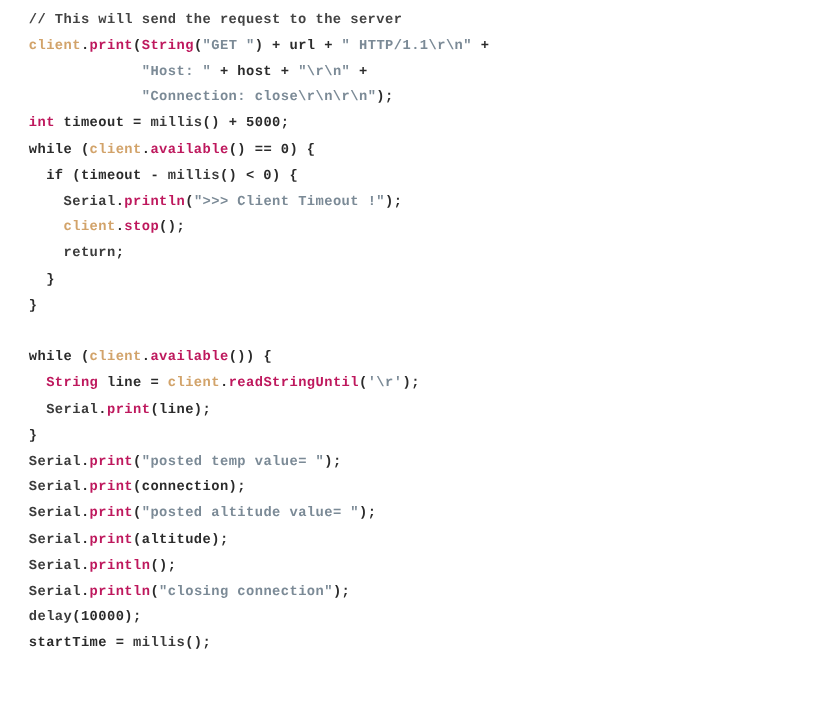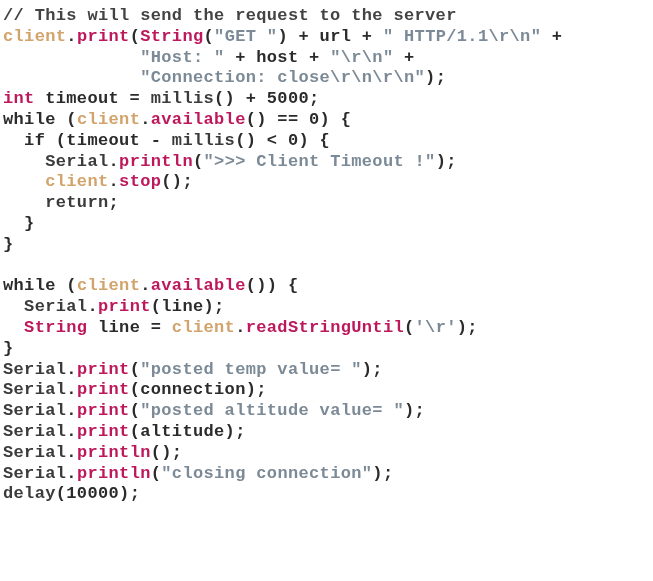--- a/index.html
+++ b/index.html
@@ -16,26 +16,27 @@
   #code-viewer {
     width: 653px;
     height: 581px;
     background: #ffffff;
     padding: 6px 0 0 0;
     box-sizing: border-box;
   }
   .code-line {
     height: 20.8px;
     line-height: 20.8px;
-    font-size: 17px;
+    font-size: 11px;
     letter-spacing: 0.35px;
     white-space: pre;
-    padding-left: 3px;
+    padding-left: 11px;
     font-weight: 700;
     color: #3b3b3b;
+    margin-left: 12px;
   }
   .code-line.blank { color: transparent; }
 
   
   .tok-plain   { color: #2b2b2b; }
   .tok-comment { color: #434343; }
   .tok-type    { color: #be185d; }
   .tok-object  { color: #d2a36a; }
   .tok-method  { color: #be185d; }
   .tok-string  { color: #7b8a96; }
@@ -52,24 +53,25 @@
       <div class="code-line"><span class="tok-type">int</span><span class="tok-plain"> timeout = </span><span class="tok-function">millis</span><span class="tok-plain">() + 5000;</span></div>
       <div class="code-line"><span class="tok-plain">while (</span><span class="tok-object">client</span><span class="tok-plain">.</span><span class="tok-method">available</span><span class="tok-plain">() == 0) {</span></div>
       <div class="code-line"><span class="tok-plain">  if (timeout - </span><span class="tok-function">millis</span><span class="tok-plain">() &lt; 0) {</span></div>
       <div class="code-line"><span class="tok-plain">    </span><span class="tok-object_strong">Serial</span><span class="tok-plain">.</span><span class="tok-method">println</span><span class="tok-plain">(</span><span class="tok-string">"&gt;&gt;&gt; Client Timeout !"</span><span class="tok-plain">);</span></div>
       <div class="code-line"><span class="tok-plain">    </span><span class="tok-object">client</span><span class="tok-plain">.</span><span class="tok-method">stop</span><span class="tok-plain">();</span></div>
       <div class="code-line"><span class="tok-plain">    </span><span class="tok-return_keyword">return</span><span class="tok-plain">;</span></div>
       <div class="code-line"><span class="tok-plain">  }</span></div>
       <div class="code-line"><span class="tok-plain">}</span></div>
       <div class="code-line blank">&nbsp;</div>
       <div class="code-line"><span class="tok-plain">while (</span><span class="tok-object">client</span><span class="tok-plain">.</span><span class="tok-method">available</span><span class="tok-plain">()) {</span></div>
+      <div class="code-line"><span class="tok-plain">  </span><span class="tok-type">String</span><span class="tok-plain"> line = </span><span class="tok-object">client</span><span class="tok-plain">.</span><span class="tok-method">readStringUntil</span><span class="tok-plain">(</span><span class="tok-string">'\r'</span><span class="tok-plain">);</span></div>
       <div class="code-line"><span class="tok-plain">  </span><span class="tok-object_strong">Serial</span><span class="tok-plain">.</span><span class="tok-method">print</span><span class="tok-plain">(line);</span></div>
-      <div class="code-line"><span class="tok-plain">  </span><span class="tok-type">String</span><span class="tok-plain"> line = </span><span class="tok-object">client</span><span class="tok-plain">.</span><span class="tok-method">readStringUntil</span><span class="tok-plain">(</span><span class="tok-string">'\r'</span><span class="tok-plain">);</span></div>
       <div class="code-line"><span class="tok-plain">}</span></div>
       <div class="code-line"><span class="tok-object_strong">Serial</span><span class="tok-plain">.</span><span class="tok-method">print</span><span class="tok-plain">(</span><span class="tok-string">"posted temp value= "</span><span class="tok-plain">);</span></div>
       <div class="code-line"><span class="tok-object_strong">Serial</span><span class="tok-plain">.</span><span class="tok-method">print</span><span class="tok-plain">(connection);</span></div>
       <div class="code-line"><span class="tok-object_strong">Serial</span><span class="tok-plain">.</span><span class="tok-method">print</span><span class="tok-plain">(</span><span class="tok-string">"posted altitude value= "</span><span class="tok-plain">);</span></div>
       <div class="code-line"><span class="tok-object_strong">Serial</span><span class="tok-plain">.</span><span class="tok-method">print</span><span class="tok-plain">(altitude);</span></div>
       <div class="code-line"><span class="tok-object_strong">Serial</span><span class="tok-plain">.</span><span class="tok-method">println</span><span class="tok-plain">();</span></div>
       <div class="code-line"><span class="tok-object_strong">Serial</span><span class="tok-plain">.</span><span class="tok-method">println</span><span class="tok-plain">(</span><span class="tok-string">"closing connection"</span><span class="tok-plain">);</span></div>
       <div class="code-line"><span class="tok-function">delay</span><span class="tok-plain">(10000);</span></div>
+      <div class="code-line"><span class="tok-plain">startTime = </span><span class="tok-function">millis</span><span class="tok-plain">();</span></div>
     </div>
 </div>
 
 </body></html>

